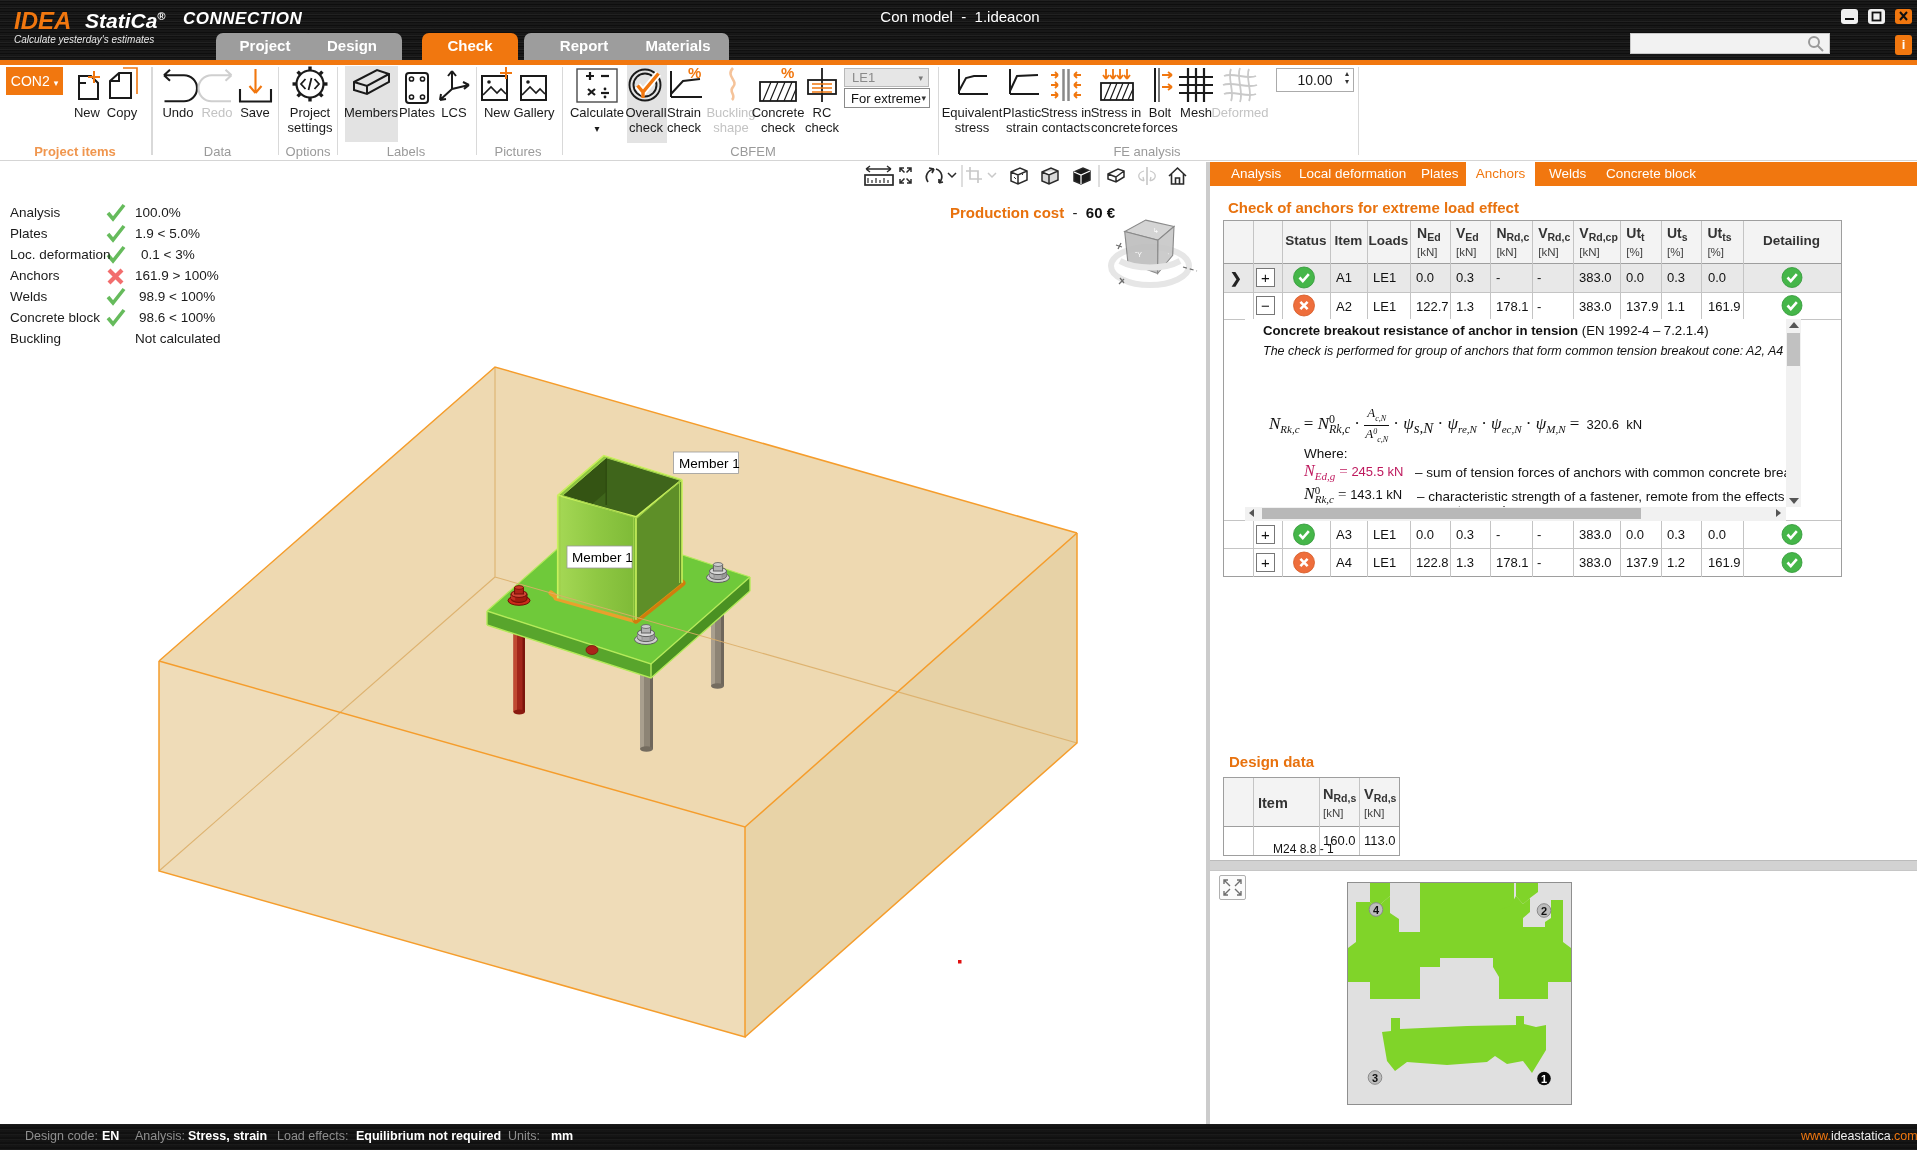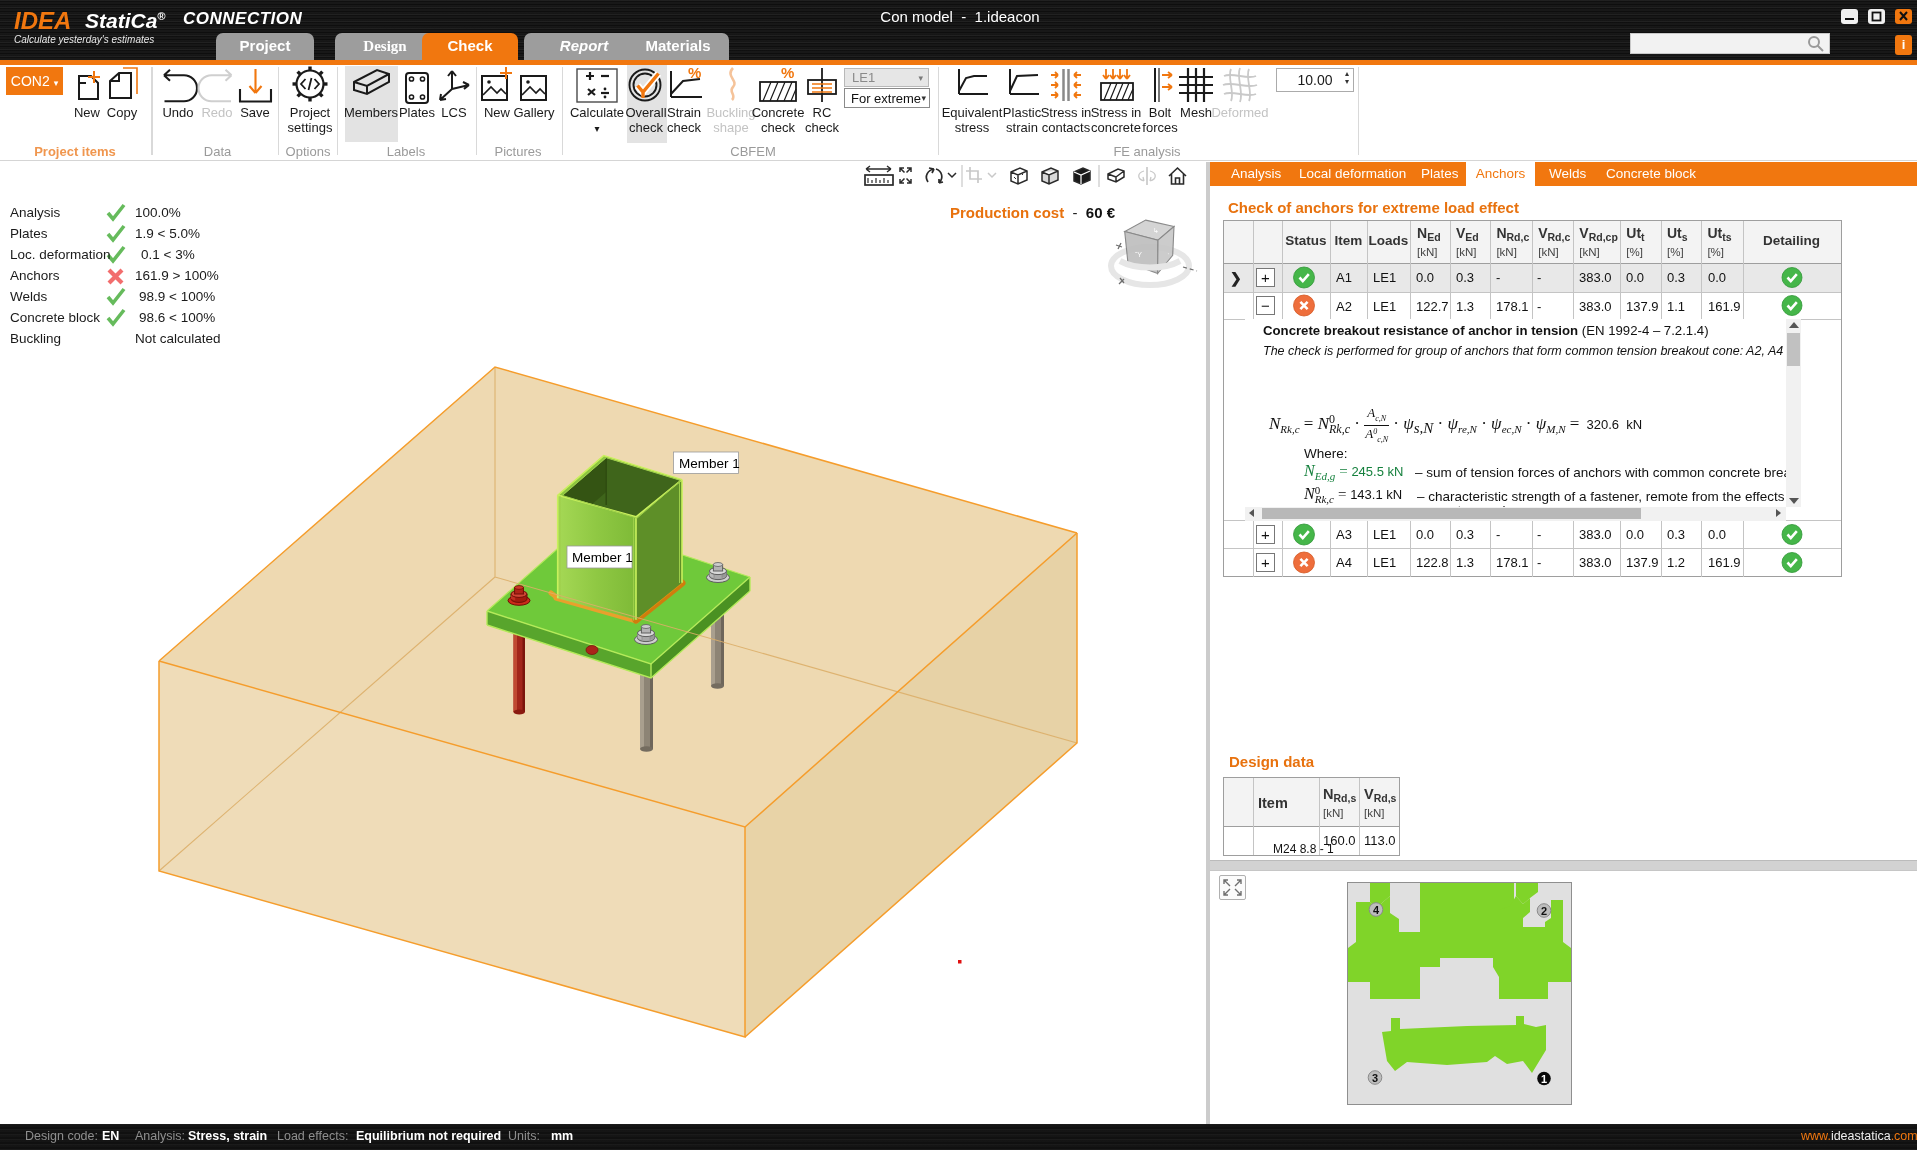--- a/index.html
+++ b/index.html
@@ -95,23 +95,23 @@
           <path d="M4 2 L11 10 M11 2 L4 10" stroke="#111" stroke-width="2"></path>
         </svg></div>
   <div id="searchbox"><svg width="198" height="19">
           <circle cx="183" cy="8" r="5" fill="none" stroke="#9a9a9a" stroke-width="2"></circle>
           <line x1="186.5" y1="11.5" x2="192" y2="17" stroke="#9a9a9a" stroke-width="2"></line>
         </svg></div>
   <div style="position:absolute;left:1895px;top:35px;width:17px;height:20px;background:#f1770f;border-radius:3px;color:#fff;font-weight:bold;font-size:13px;text-align:center;line-height:20px;">i</div>
 </div>
 <div id="orangeline"></div>
 <div class="tab" style="left:216px;width:98px;">Project</div>
-<div class="tab" style="left:335px;width:100px;font-family:Liberation Serif, serif;">Design</div>
+<div class="tab" style="left:302px;width:100px;">Design</div>
 <div class="tab active" style="left:422px;width:96px;">Check</div>
-<div class="tab" style="left:524px;width:120px;font-style:italic;">Report</div>
+<div class="tab" style="left:524px;width:120px;">Report</div>
 <div class="tab" style="left:627px;width:102px;">Materials</div>
 
 <div id="ribbon">
   <div class="rsep" style="left:151px;"></div>
   <div class="rsep" style="left:278px;width:1px;"></div>
   <div class="rsep" style="left:337px;width:1px;"></div>
   <div class="rsep" style="left:476px;width:1px;"></div>
   <div class="rsep" style="left:562px;width:1px;"></div>
   <div class="rsep" style="left:938px;width:1px;"></div>
   <div class="rsep" style="left:1358px;width:1px;"></div>
@@ -654,21 +654,21 @@
    N<span style="display:inline-block;vertical-align:-4px;line-height:10px;text-align:left;font-size:12px;"><span style="display:block;font-style:normal;">0</span><span style="display:block;">Rk,c</span></span>
    <span style="font-style:normal;">·</span>
    <span style="display:inline-block;vertical-align:-9px;text-align:center;font-size:13px;line-height:12px;"><span style="display:block;padding:0 1px;">A<sub style="font-size:8px;">c,N</sub></span><span style="display:block;border-top:1px solid #111;padding:0 1px;">A<sup style="font-size:8px;vertical-align:4px;">0</sup><sub style="font-size:8px;">c,N</sub></span></span>
    <span style="font-style:normal;">·</span> ψ<sub style="font-size:15px;">s,N</sub>
    <span style="font-style:normal;">·</span> ψ<sub style="font-size:11px;text-align:center;">re,N</sub>
    <span style="font-style:normal;">·</span> ψ<sub style="font-size:11px;">ec,N</sub>
    <span style="font-style:normal;">·</span> ψ<sub style="font-size:11px;">M,N</sub>
    <span style="font-style:normal;">=</span><span style="font-family:'Liberation Sans';font-style:normal;font-size:13px;">&nbsp; 320.6 &nbsp;kN</span>
  </div>
  <div class="abs" style="left:59px;top:127px;font-size:13.5px;color:#111;">Where:</div>
- <div class="abs" style="left:59px;top:143px;font-family:'Liberation Serif',serif;font-style:italic;font-size:16px;color:#15803d;white-space:nowrap;">N<sub style="font-size:11px;">Ed,g</sub> <span style="font-style:normal;font-size:15px;">= </span><span style="font-family:'Liberation Sans';font-style:normal;font-size:13px;">245.5 kN</span></div>
+ <div class="abs" style="left:59px;top:143px;font-family:'Liberation Serif',serif;font-style:italic;font-size:16px;color:#be185d;white-space:nowrap;">N<sub style="font-size:11px;">Ed,g</sub> <span style="font-style:normal;font-size:15px;">= </span><span style="font-family:'Liberation Sans';font-style:normal;font-size:13px;">245.5 kN</span></div>
  <div class="abs" style="left:170px;top:146px;font-size:13.5px;color:#111;white-space:nowrap;">– sum of tension forces of anchors with common concrete breakout co</div>
  <div class="abs" style="left:59px;top:166px;font-family:'Liberation Serif',serif;font-style:italic;font-size:16px;color:#111;white-space:nowrap;">N<span style="display:inline-block;vertical-align:-4px;line-height:9px;text-align:left;font-size:11px;"><span style="display:block;font-style:normal;">0</span><span style="display:block;">Rk,c</span></span> <span style="font-style:normal;font-size:15px;">= </span><span style="font-family:'Liberation Sans';font-style:normal;font-size:13px;">143.1 kN</span></div>
  <div class="abs" style="left:172px;top:170px;font-size:13.5px;color:#111;white-space:nowrap;">– characteristic strength of a fastener, remote from the effects of adjac</div>
  <div class="abs" style="left:172px;top:184px;font-size:13.5px;color:#111;">concrete member</div>
 </div>
 
 <div class="abs" style="left:1786px;top:319px;width:15px;height:188px;background:#f1f1f1;">
  <div class="abs" style="left:3px;top:3px;width:0;height:0;border-left:5px solid transparent;border-right:5px solid transparent;border-bottom:6px solid #555;"></div>
  <div class="abs" style="left:1px;top:14px;width:13px;height:33px;background:#c1c1c1;"></div>
  <div class="abs" style="left:3px;bottom:3px;width:0;height:0;border-left:5px solid transparent;border-right:5px solid transparent;border-top:6px solid #555;"></div>

